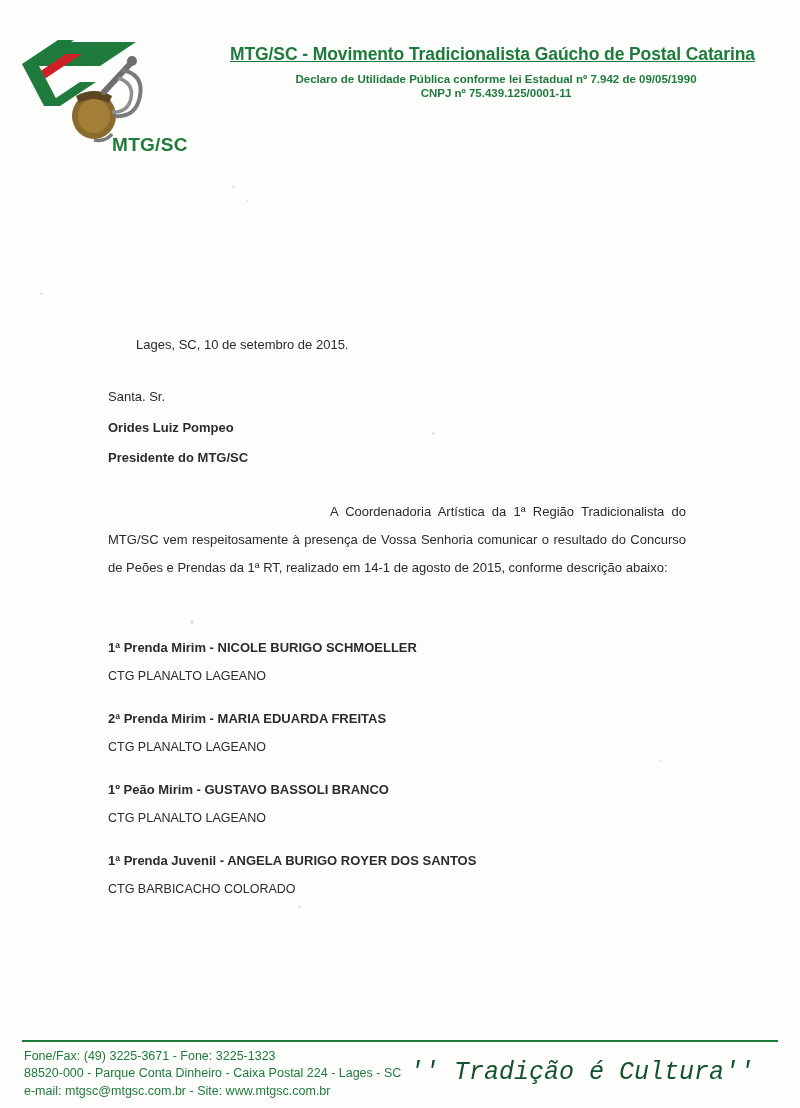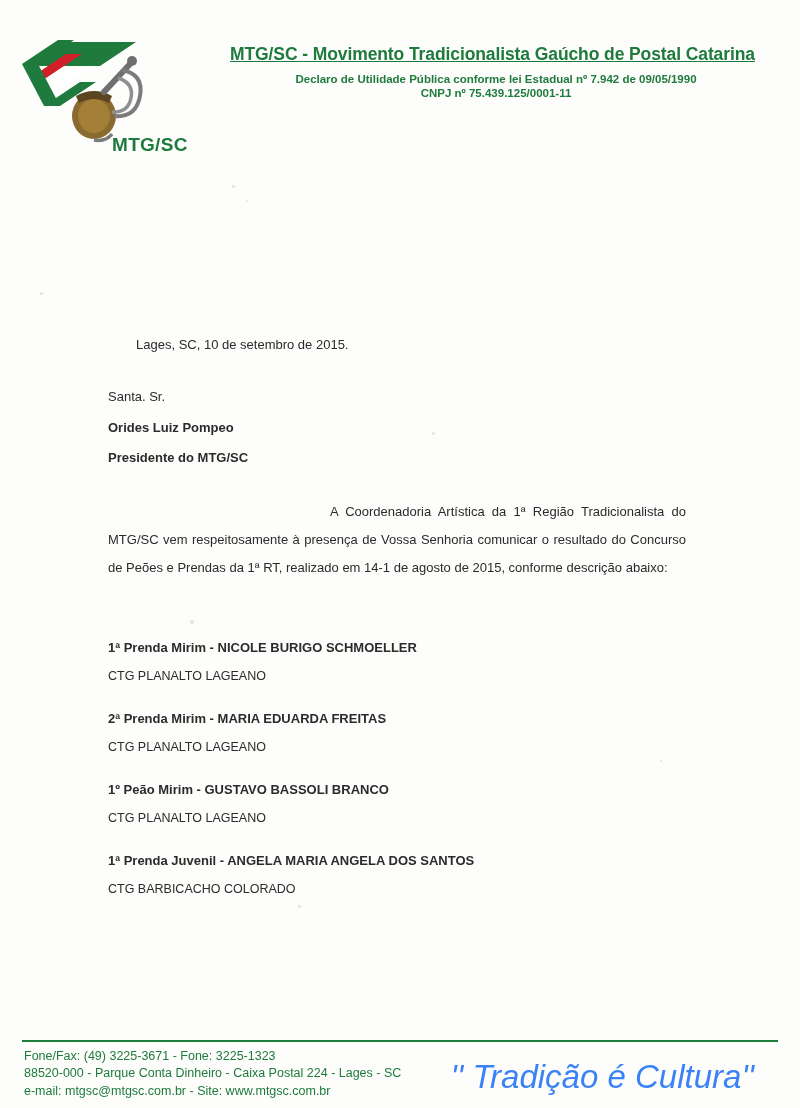--- a/index.html
+++ b/index.html
@@ -151,24 +151,24 @@
     top: 1048px;
     width: 500px;
     font-size: 12.5px;
     color: #1f7a3d;
     line-height: 1.38;
   }
   .slogan {
     position: absolute;
     right: 46px;
     top: 1058px;
-    font-family: Liberation Sans, sans-serif;
+    font-family: Liberation Mono, monospace;
     font-style: italic;
-    font-size: 33px;
-    color: #3b82f6;
+    font-size: 25px;
+    color: #14532d;
     white-space: nowrap;
   }
 </style>
 </head>
 <body>
 
 <div class="page">
 
   <div class="header">
 
@@ -231,21 +231,21 @@
         <div class="result-title">2ª Prenda Mirim - MARIA EDUARDA FREITAS</div>
         <div class="result-ctg">CTG PLANALTO LAGEANO</div>
       </div>
 
       <div class="result-block">
         <div class="result-title">1º Peão Mirim - GUSTAVO BASSOLI BRANCO</div>
         <div class="result-ctg">CTG PLANALTO LAGEANO</div>
       </div>
 
       <div class="result-block">
-        <div class="result-title">1ª Prenda Juvenil - ANGELA MARIA ANGELA DOS SANTOS</div>
+        <div class="result-title">1ª Prenda Juvenil - ANGELA BURIGO ROYER DOS SANTOS</div>
         <div class="result-ctg">CTG BARBICACHO COLORADO</div>
       </div>
 
     </div>
   </div>
 
   <div class="footer-rule"></div>
 
   <div class="footer">
     <div>Fone/Fax: (49) 3225-3671 - Fone: 3225-1323</div>

